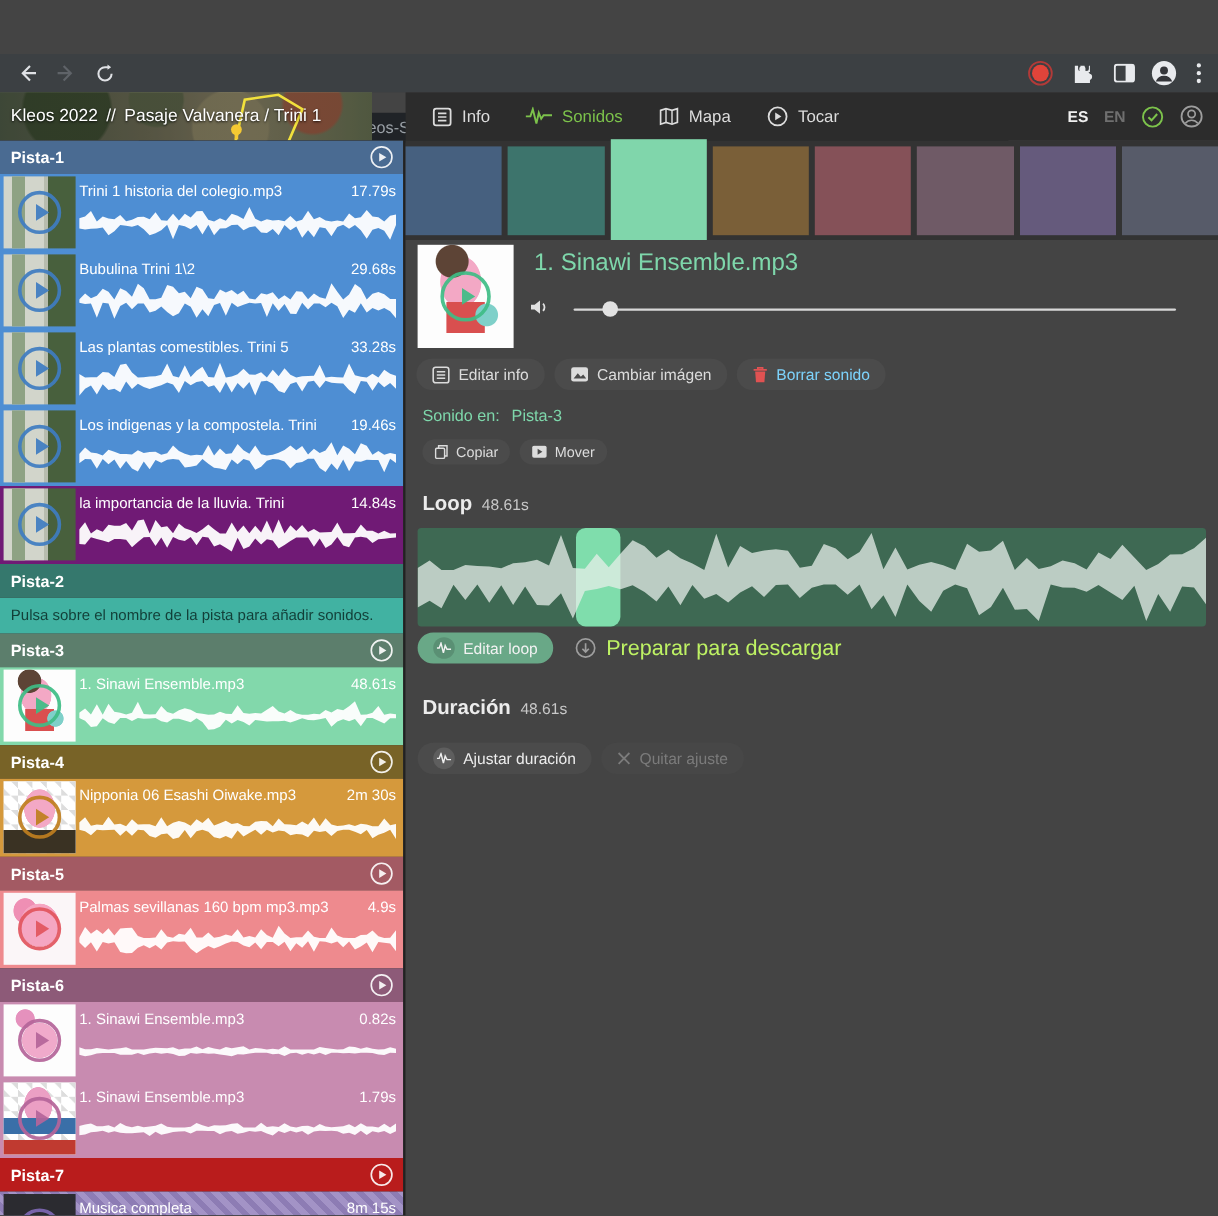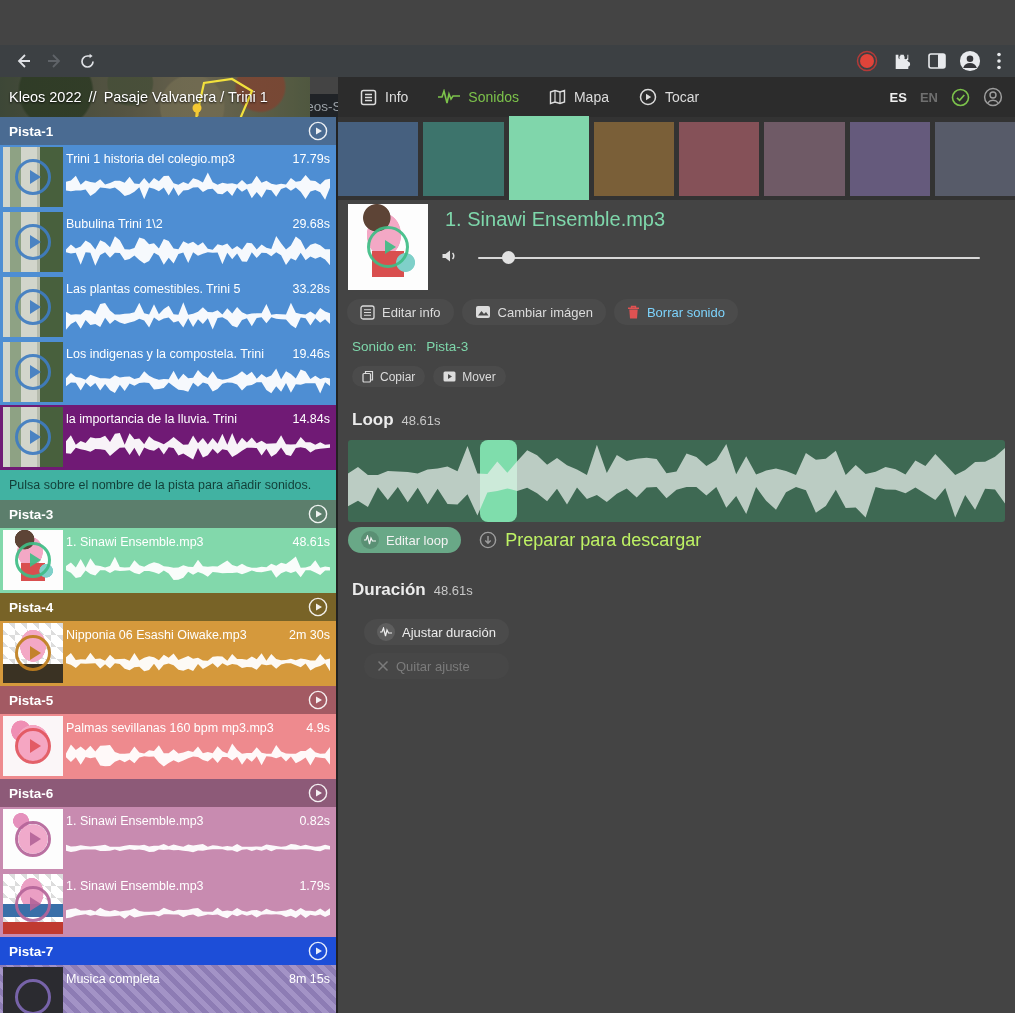--- a/index.html
+++ b/index.html
@@ -122,21 +122,21 @@
   .row1{left:9px;top:99px;}
   .rowcm{left:14px;top:166px;}
   .soundin{position:absolute;left:14px;top:139px;font-size:13.5px;color:#7ed7ab;}
   .sec-h{position:absolute;color:#ececec;font-size:17px;font-weight:bold;}
   .sec-v{font-size:13px;font-weight:normal;color:#c8c8c8;margin-left:8px;}
   .wavebox{position:absolute;left:10px;top:240px;width:657px;height:82px;background:#3e6953;border-radius:3px;}
   .wavebox svg{position:absolute;inset:0;width:100%;height:100%;}
   .loopband{position:absolute;top:0;bottom:0;background:#7fddac;border-radius:8px;}
   .looprow{left:10px;top:327px;align-items:center;}
   .dl-label{display:inline-flex;align-items:center;gap:8px;color:#bef264;font-size:18px;margin-left:10px;}
-  .durrow{left:26px;top:419px;flex-direction:column;}
+  .durrow{left:10px;top:419px;}
   svg{display:block;}
 </style>
 </head>
 <body>
 
 <div class="screen">
 
 
   <div class="toolbar">
     <span class="tb-ic" style="left:12px">
@@ -358,20 +358,23 @@
         <div class="c-line">
           <span class="c-title">la importancia de la lluvia. Trini</span>
           <span class="c-dur">14.84s</span>
         </div>
         <div class="c-wave">
           <svg class="wv" width="100%" height="100%" preserveAspectRatio="none" viewBox="0 0 264 28">
             <polygon points="0,9.9 4.9,4.5 9.8,12.8 14.7,9.6 19.6,11.4 24.4,6.3 29.3,7.2 34.2,7.1 39.1,5.1 44,10.5 48.9,3.2 53.8,2.6 58.7,12.8 63.6,2.9 68.4,8.2 73.3,7.5 78.2,12.5 83.1,5.5 88,9.0 92.9,10.4 97.8,12.4 102.7,9.6 107.6,6.2 112.4,9.7 117.3,12.8 122.2,12.7 127.1,4.8 132,11.6 136.9,6.9 141.8,12.6 146.7,7.1 151.6,12.0 156.4,3.3 161.3,12.8 166.2,2.6 171.1,12.7 176,6.7 180.9,10.9 185.8,6.5 190.7,11.6 195.6,9.4 200.4,12.1 205.3,11.9 210.2,11.7 215.1,4.7 220,12.5 224.9,12.6 229.8,12.4 234.7,6.2 239.6,10.8 244.4,10.7 249.3,12.8 254.2,10.8 259.1,12.8 264,12.5 264,15.6 259.1,16.0 254.2,16.5 249.3,17.0 244.4,19.6 239.6,15.9 234.7,15.2 229.8,15.7 224.9,22.7 220,21.6 215.1,15.3 210.2,20.7 205.3,23.4 200.4,16.4 195.6,22.4 190.7,15.7 185.8,15.6 180.9,15.6 176,18.2 171.1,21.2 166.2,23.7 161.3,17.8 156.4,16.9 151.6,20.7 146.7,16.4 141.8,22.2 136.9,24.0 132,15.8 127.1,25.9 122.2,23.1 117.3,20.6 112.4,22.3 107.6,15.7 102.7,15.2 97.8,21.4 92.9,15.3 88,18.2 83.1,17.3 78.2,15.4 73.3,23.2 68.4,15.6 63.6,21.8 58.7,15.3 53.8,15.5 48.9,19.0 44,22.8 39.1,17.4 34.2,16.8 29.3,16.7 24.4,19.1 19.6,17.8 14.7,16.8 9.8,15.5 4.9,20.7 0,20.4" fill="rgba(255,255,255,0.95)"></polygon>
           </svg>
         </div>
       </div>
+      <div class="t-head" style="background: rgb(53, 120, 109);">
+        <span>Pista-2</span>
+      </div>
       <div class="t-note" style="background: rgb(65, 178, 162);">Pulsa sobre el nombre de la pista para añadir sonidos.</div>
       <div class="t-head" style="background: rgb(92, 126, 108);">
         <span>Pista-3</span>
         <svg width="20" height="20" viewBox="0 0 20 20" class="hplay">
           <circle cx="10" cy="10" r="8.6" stroke="rgba(255,255,255,.9)" stroke-width="1.4" fill="none"></circle>
           <path d="M8 6.4 L14 10 L8 13.6 Z" fill="rgba(255,255,255,.9)"></path>
         </svg>
       </div>
       <div class="clip" style="background: rgb(130, 216, 171);">
         <div class="thumb th-p3">
@@ -467,21 +470,21 @@
         <div class="c-line">
           <span class="c-title">1. Sinawi Ensemble.mp3</span>
           <span class="c-dur">1.79s</span>
         </div>
         <div class="c-wave">
           <svg class="wv" width="100%" height="100%" preserveAspectRatio="none" viewBox="0 0 264 28">
             <polygon points="0,11.6 4.9,10.6 9.8,9.9 14.7,11.9 19.6,11.9 24.4,11.2 29.3,12.7 34.2,9.4 39.1,11.6 44,12.5 48.9,11.4 53.8,12.6 58.7,12.1 63.6,11.5 68.4,9.9 73.3,12.3 78.2,12.8 83.1,12.8 88,12.7 92.9,12.2 97.8,9.5 102.7,11.1 107.6,12.4 112.4,11.2 117.3,11.3 122.2,11.1 127.1,10.0 132,9.7 136.9,12.7 141.8,12.8 146.7,12.8 151.6,9.3 156.4,12.4 161.3,11.8 166.2,12.4 171.1,9.6 176,12.0 180.9,12.8 185.8,11.7 190.7,11.4 195.6,12.8 200.4,10.2 205.3,12.0 210.2,12.6 215.1,12.3 220,11.9 224.9,10.3 229.8,12.5 234.7,9.7 239.6,12.1 244.4,12.0 249.3,12.7 254.2,10.0 259.1,12.8 264,9.9 264,15.5 259.1,17.5 254.2,15.3 249.3,16.4 244.4,15.5 239.6,18.3 234.7,15.2 229.8,18.3 224.9,16.5 220,17.4 215.1,15.5 210.2,15.2 205.3,15.4 200.4,15.2 195.6,15.6 190.7,18.0 185.8,15.3 180.9,16.4 176,15.2 171.1,16.8 166.2,15.3 161.3,18.6 156.4,17.2 151.6,15.3 146.7,15.8 141.8,15.3 136.9,16.5 132,17.3 127.1,15.3 122.2,15.9 117.3,17.7 112.4,15.4 107.6,15.4 102.7,15.2 97.8,15.2 92.9,17.1 88,15.5 83.1,15.7 78.2,16.1 73.3,17.1 68.4,18.0 63.6,15.8 58.7,19.0 53.8,16.2 48.9,16.6 44,17.0 39.1,17.0 34.2,16.6 29.3,15.5 24.4,16.5 19.6,15.2 14.7,15.8 9.8,16.3 4.9,17.9 0,18.5" fill="rgba(255,255,255,0.95)"></polygon>
           </svg>
         </div>
       </div>
-      <div class="t-head" style="background: #1d4ed8;">
+      <div class="t-head" style="background: #b91c1c;">
         <span>Pista-7</span>
         <svg width="20" height="20" viewBox="0 0 20 20" class="hplay">
           <circle cx="10" cy="10" r="8.6" stroke="rgba(255,255,255,.9)" stroke-width="1.4" fill="none"></circle>
           <path d="M8 6.4 L14 10 L8 13.6 Z" fill="rgba(255,255,255,.9)"></path>
         </svg>
       </div>
       <div class="clip striped">
         <div class="thumb th-p7">
           <span class="ring" style="border-color: rgb(126, 104, 180);"></span>
         </div>

